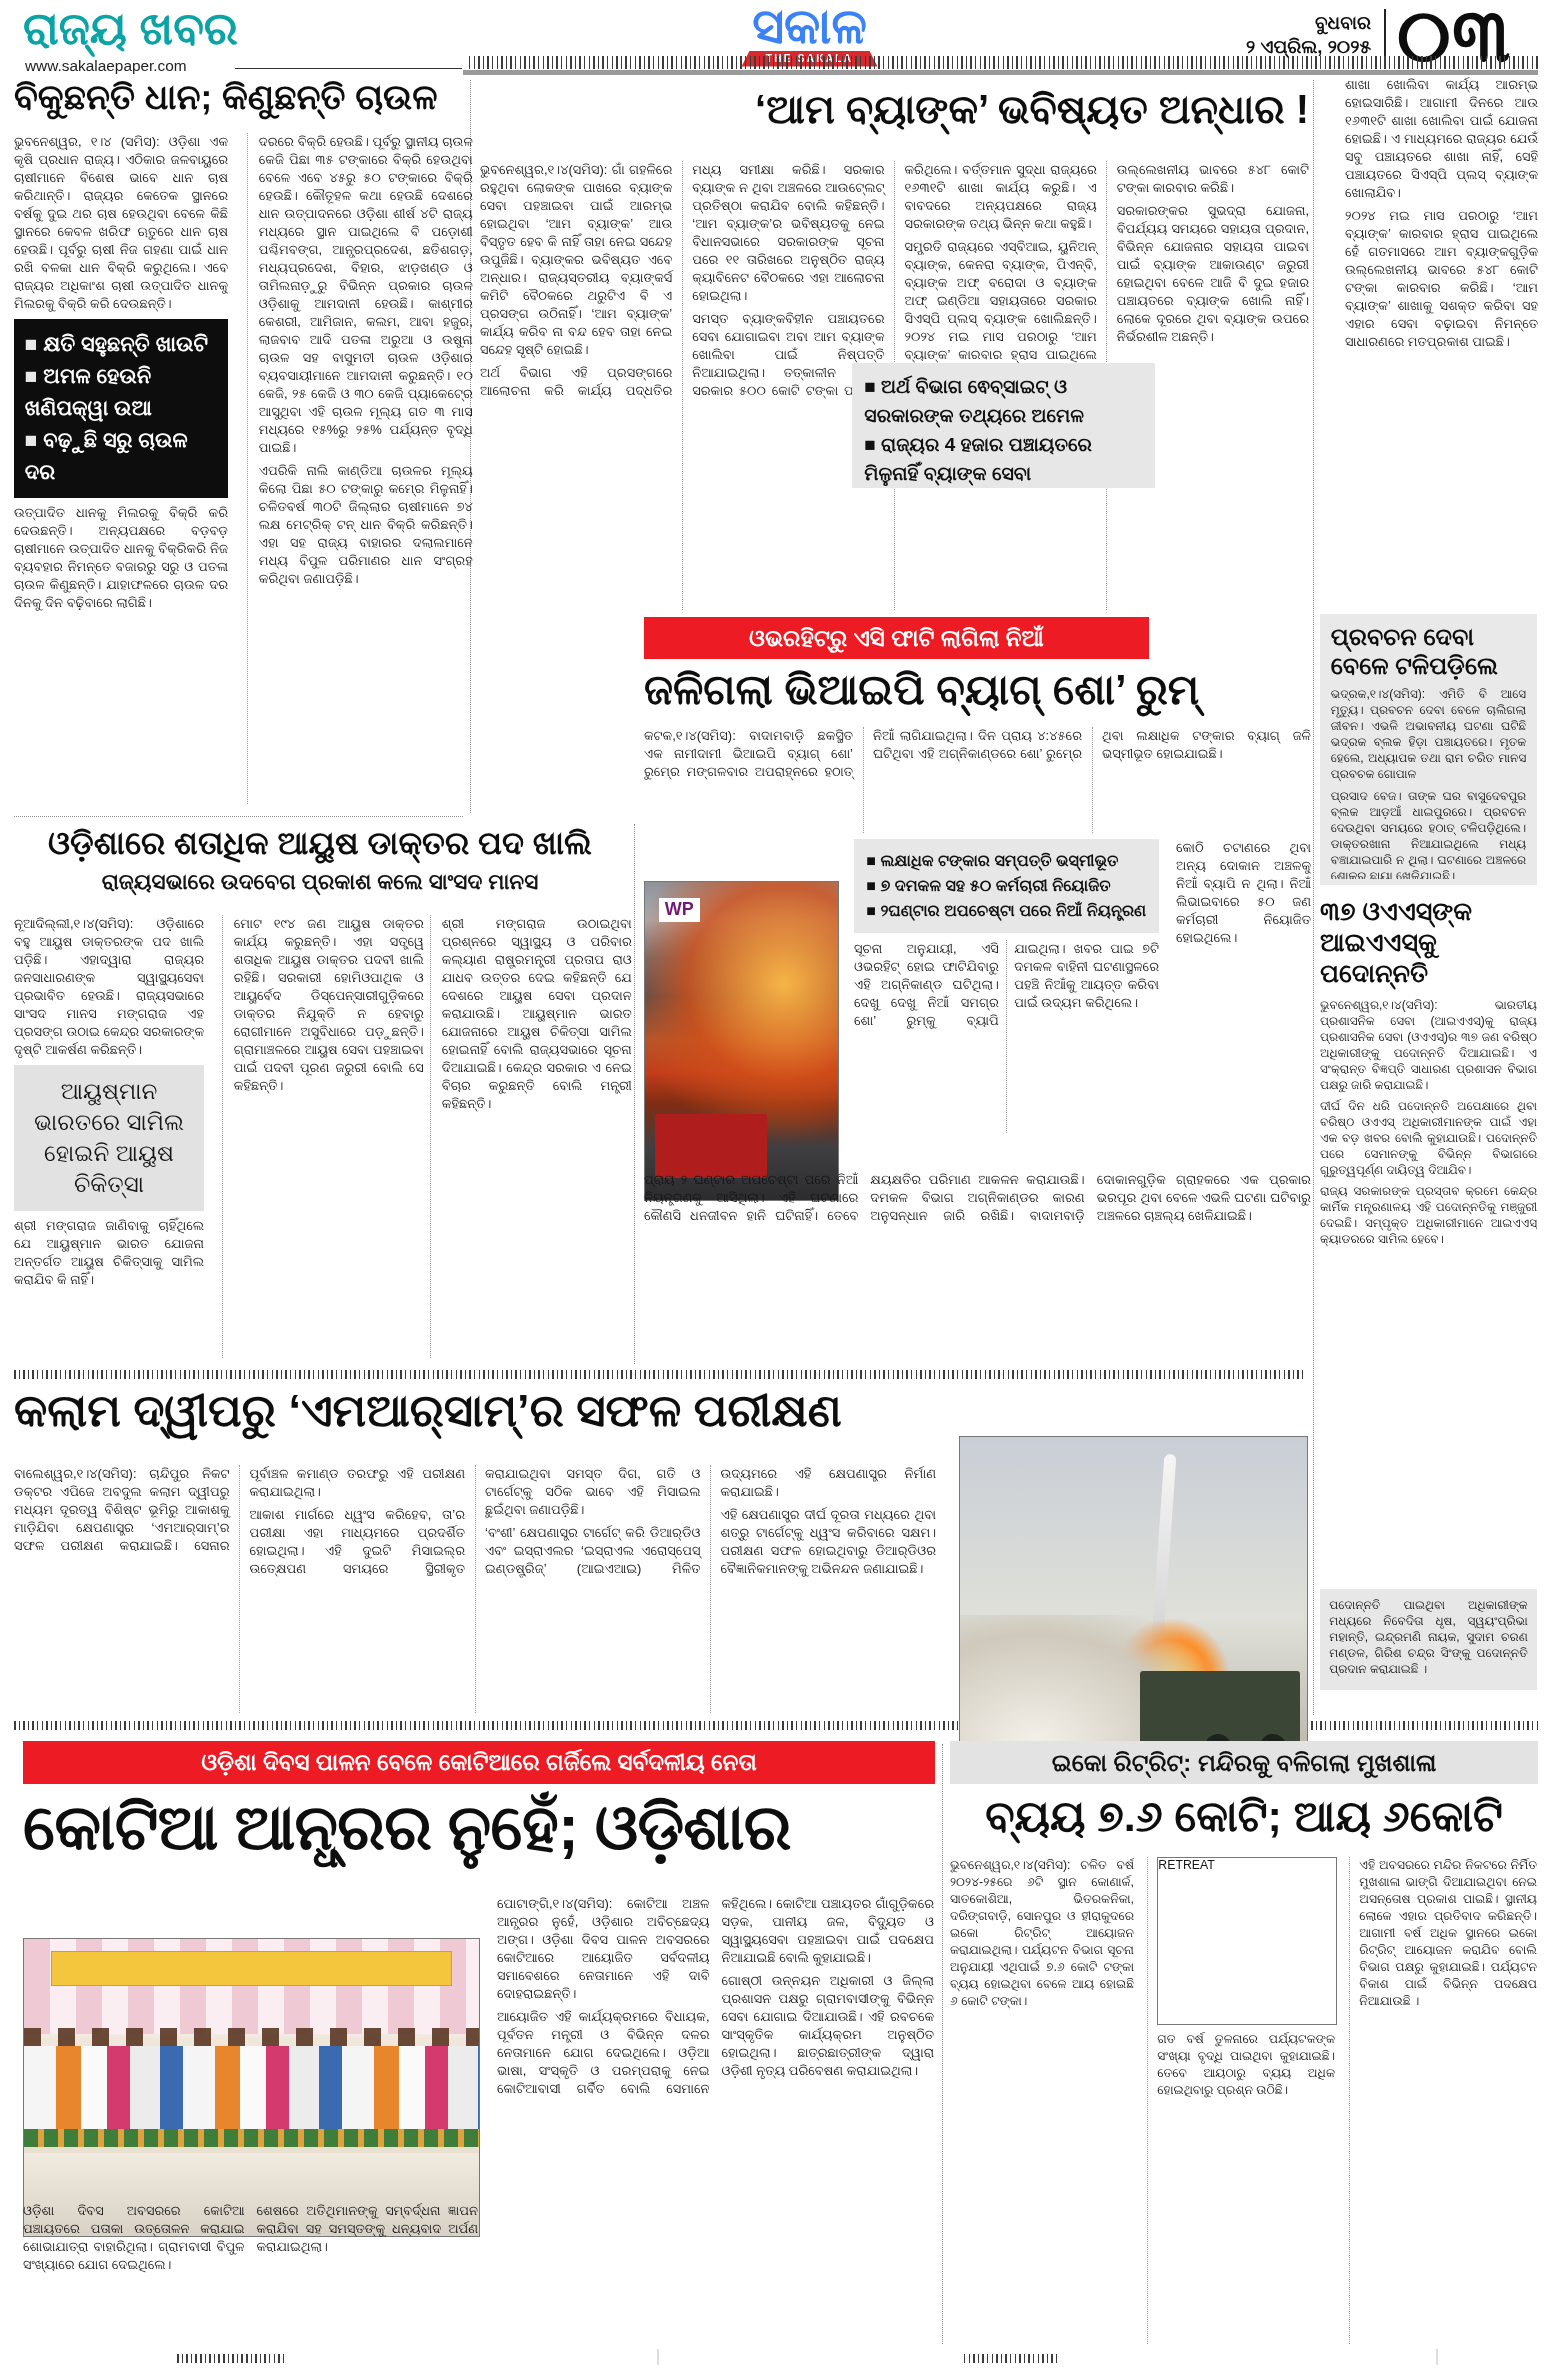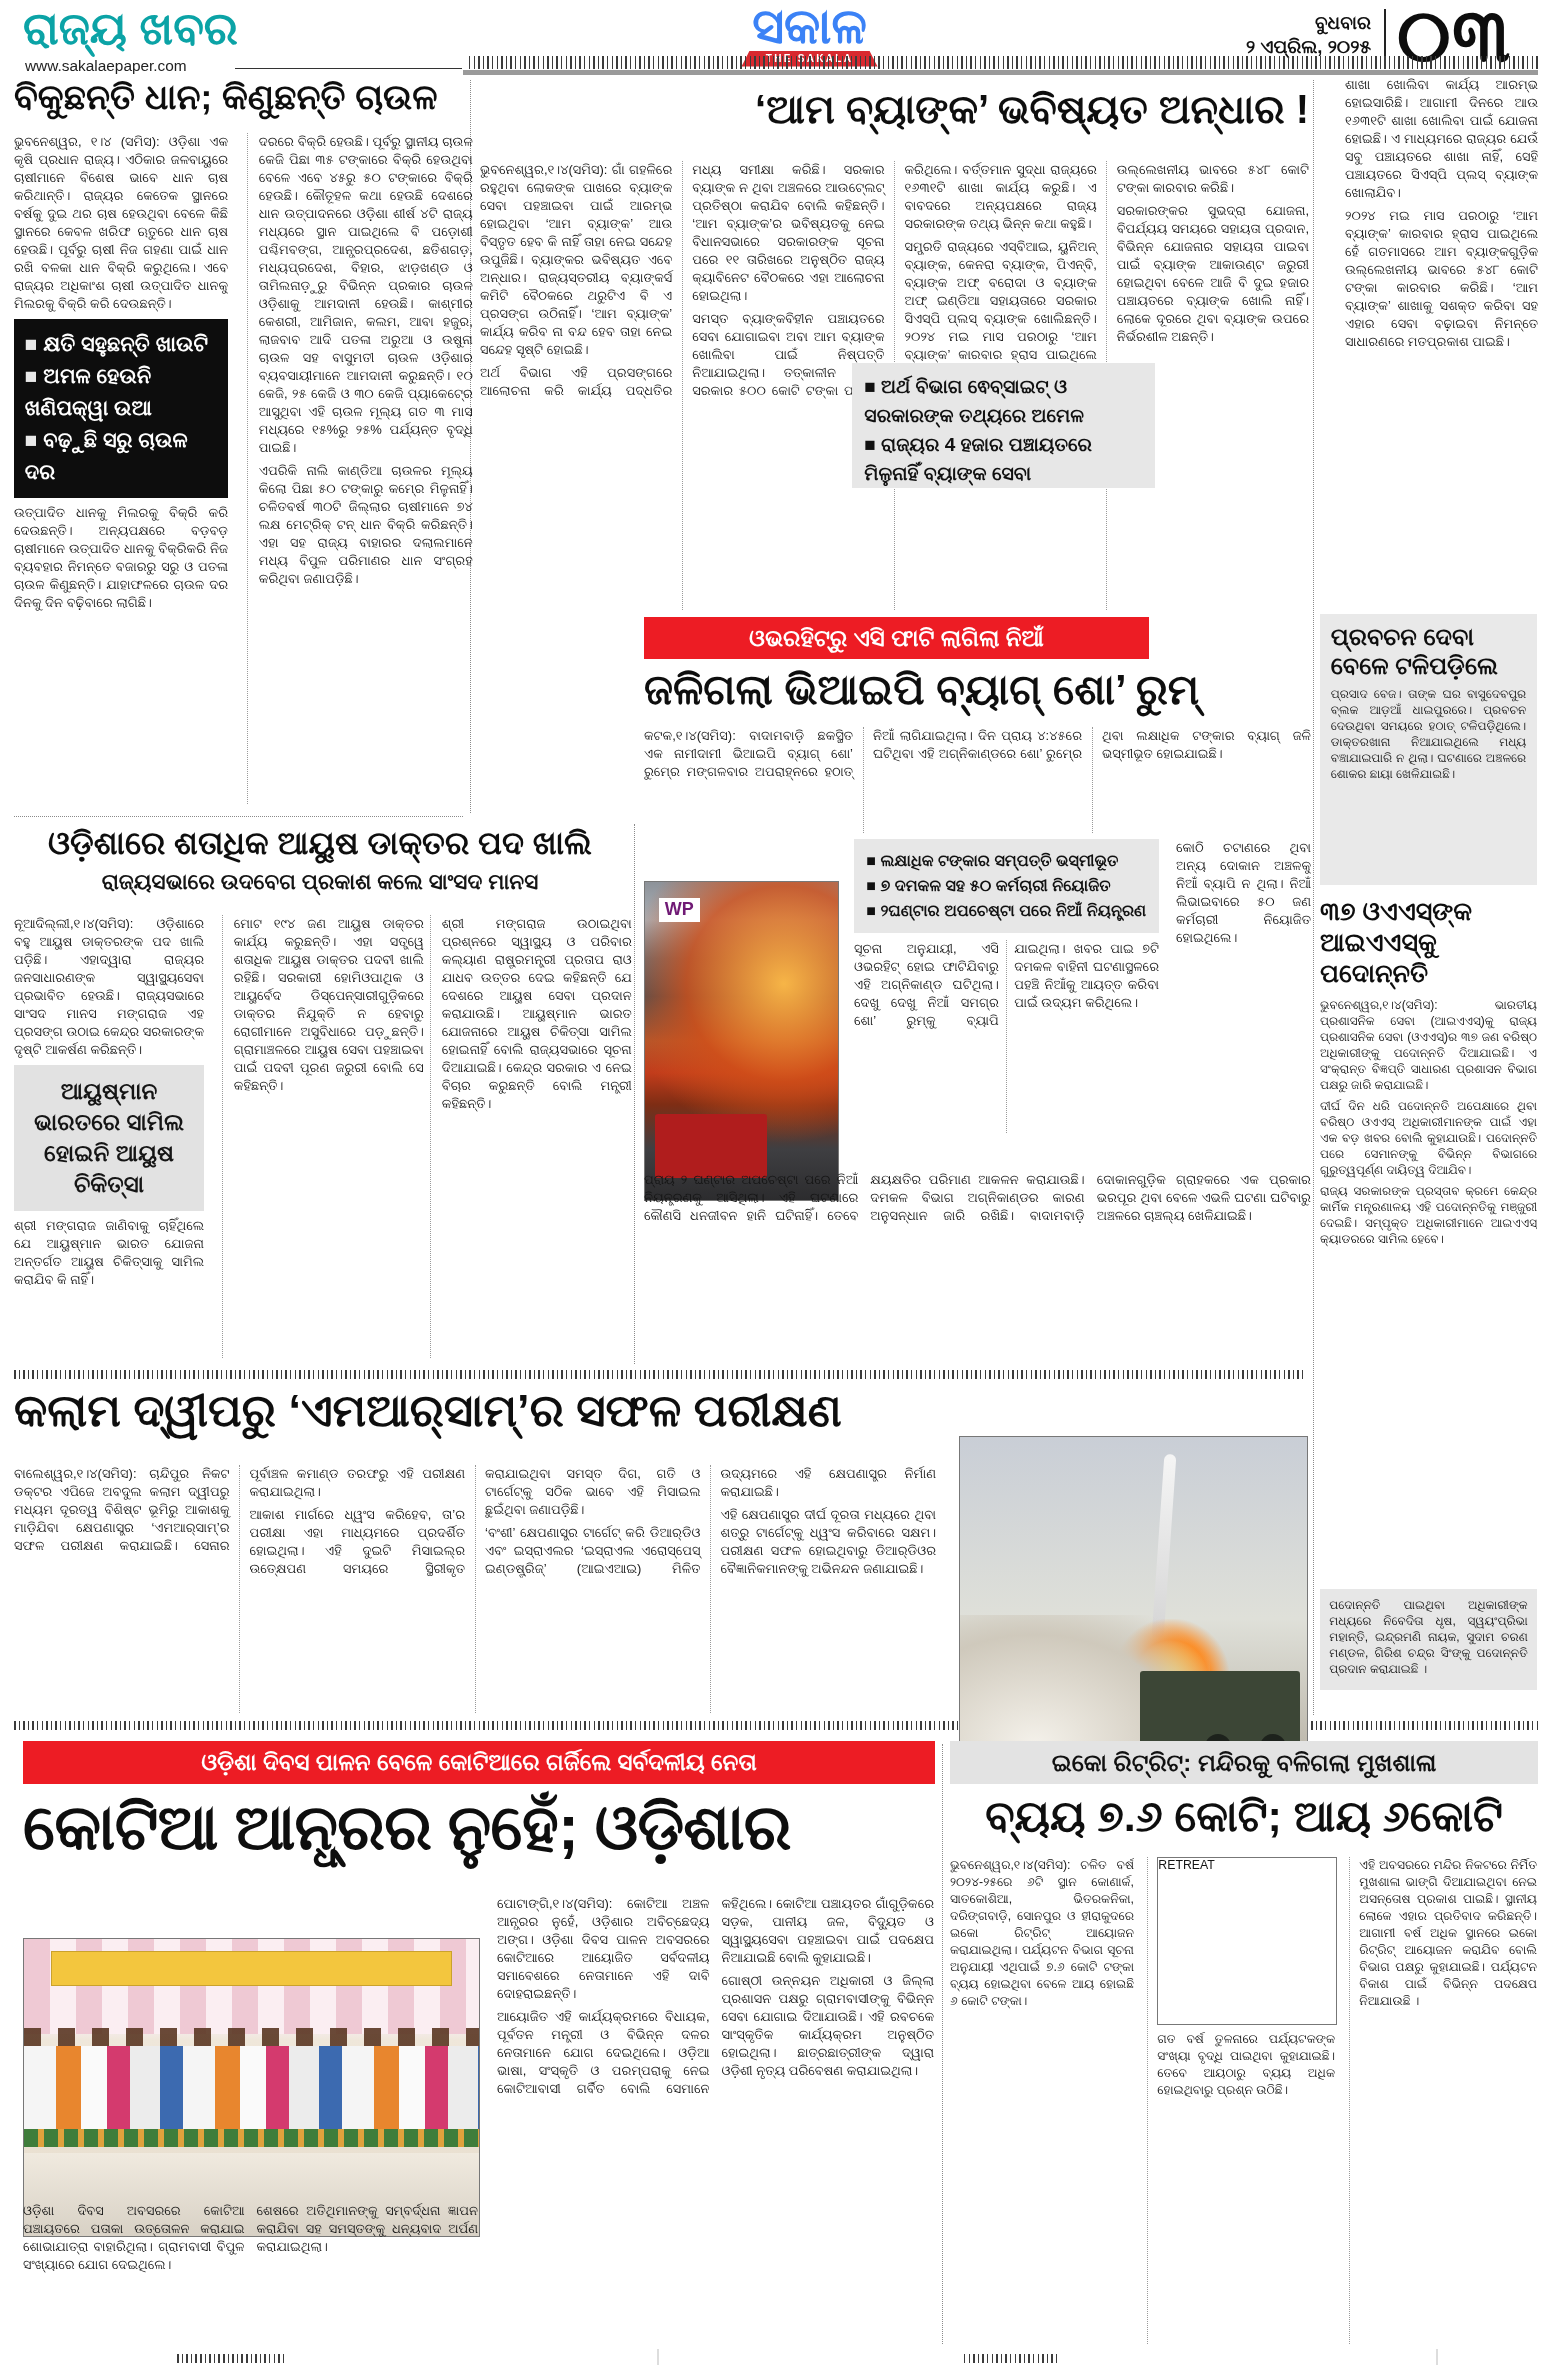--- a/index.html
+++ b/index.html
@@ -35,21 +35,21 @@
   .blackbox li::before{content:"■ ";color:#e8e8e8;}
   .graybox{background:#e7e7e7;padding:9.3px 12.3px;}
   .graybox li{list-style:none;font-weight:800;color:#111;}
   .graybox li::before{content:"■ ";}
   .gb-bank li{font-size:19px;line-height:29px;}
   .gb-fire li{font-size:16px;line-height:25px;}
   ul{margin:0;padding:0;}
   .kicker{background:#ed1c24;color:#fff;text-align:center;font-weight:800;}
   .graystrip{background:#e3e3e3;color:#111;text-align:center;font-weight:800;}
   .subhead{font-size:21.6px;font-weight:800;text-align:center;}
-  .graynote{background:#e2e2e2;text-align:center;font-weight:700;font-size:23px;line-height:31px;padding:10.8px 6.2px;}
+  .graynote{background:#e2e2e2;text-align:center;font-weight:400;font-size:23px;line-height:31px;padding:10.8px 6.2px;}
   
   .photo{position:relative;overflow:hidden;border:0.8px solid #777;}
   .ph-fire{background:radial-gradient(circle at 72% 32%,rgba(255,186,70,.95),rgba(210,80,25,.8) 38%,rgba(120,40,15,0) 62%),
     linear-gradient(180deg,#8d9299 0%,#aab0b6 12%,#6a6f74 24%,#4a4e52 36%,#b4562b 50%,#c23c1b 60%,#7e2d14 70%,#3f3f42 84%,#2c2c2e 100%);}
   .fire-truck{position:absolute;bottom:7%;left:5%;width:58%;height:20%;background:#b01d1d;border-radius:3.1px;}
   .wp-sign{position:absolute;top:5%;left:7%;background:#fff;color:#701a75;font-weight:800;font-size:18px;padding:1.5px 6.2px;}
   .ph-mrsam{background:linear-gradient(180deg,#c9ced6 0%,#dfe0d9 55%,#b9b3a6 100%);}
   .missile{position:absolute;left:57%;top:5%;width:12.3px;height:56%;background:linear-gradient(#f5f5f5,#d5d5d5);
      border-radius:6.2px;transform:rotate(4deg);}
   .flame{position:absolute;left:44%;top:55%;width:116px;height:116px;
@@ -215,20 +215,21 @@
       <div class="colrule">
           <p>ପ୍ରାୟ ୨ ଘଣ୍ଟାର ଅପଚେଷ୍ଟା ପରେ ନିଆଁ ନିୟନ୍ତ୍ରଣକୁ ଆସିଥିଲା। ଏହି ଘଟଣାରେ କୌଣସି ଧନଜୀବନ ହାନି ଘଟିନାହିଁ। ତେବେ କ୍ଷୟକ୍ଷତିର ପରିମାଣ ଆକଳନ କରାଯାଉଛି। ଦମକଳ ବିଭାଗ ଅଗ୍ନିକାଣ୍ଡର କାରଣ ଅନୁସନ୍ଧାନ ଜାରି ରଖିଛି। ବାଦାମବାଡ଼ି ଦୋକାନଗୁଡ଼ିକ ଗ୍ରାହକରେ ଏକ ପ୍ରକାର ଭରପୂର ଥିବା ବେଳେ ଏଭଳି ଘଟଣା ଘଟିବାରୁ ଅଞ୍ଚଳରେ ଚାଞ୍ଚଲ୍ୟ ଖେଳିଯାଇଛି।</p>
         </div>
     </div>
   </div>
 
   <div class="abs" style="left:1320px;top:614px;width:217px;height:271px;background:#e9e9e9;padding:9.3px 10.8px;box-sizing:border-box;">
     <div class="hl" style="font-size:24px;line-height:28.5px;margin-bottom:6.2px;">ପ୍ରବଚନ ଦେବା ବେଳେ ଟଳିପଡ଼ିଲେ</div>
     <div class="body b15 clip" style="height:193px;">
       <div>
+          <p>ଭଦ୍ରକ,୧।୪(ସମିସ): ଏମିତି ବି ଆସେ ମୃତ୍ୟୁ। ପ୍ରବଚନ ଦେବା ବେଳେ ଚାଲିଗଲା ଜୀବନ। ଏଭଳି ଅଭାବନୀୟ ଘଟଣା ଘଟିଛି ଭଦ୍ରକ ବ୍ଲକ ହିଡ଼ା ପଞ୍ଚାୟତରେ। ମୃତକ ହେଲେ, ଅଧ୍ୟାପକ ତଥା ରାମ ଚରିତ ମାନସ ପ୍ରବଚକ ଗୋପାଳ</p>
           <p>ପ୍ରସାଦ ବେଜ। ତାଙ୍କ ଘର ବାସୁଦେବପୁର ବ୍ଲକ ଆଡ଼ଆଁ ଧାଇପୁରରେ। ପ୍ରବଚନ ଦେଉଥିବା ସମୟରେ ହଠାତ୍ ଟଳିପଡ଼ିଥିଲେ। ଡାକ୍ତରଖାନା ନିଆଯାଇଥିଲେ ମଧ୍ୟ ବଞ୍ଚାଯାଇପାରି ନ ଥିଲା। ଘଟଣାରେ ଅଞ୍ଚଳରେ ଶୋକର ଛାୟା ଖେଳିଯାଇଛି।</p>
         </div>
 
     </div>
   </div>
 
   <div class="abs" style="left:1320px;top:896px;width:217px;height:819px;">
     <div class="hl" style="font-size:25.4px;line-height:31px;margin-bottom:7.7px;">୩୭ ଓଏଏସ୍‍ଙ୍କ ଆଇଏଏସ୍‍କୁ ପଦୋନ୍ନତି</div>
     <div class="body b15 clip" style="height:586px;">
       <div>

